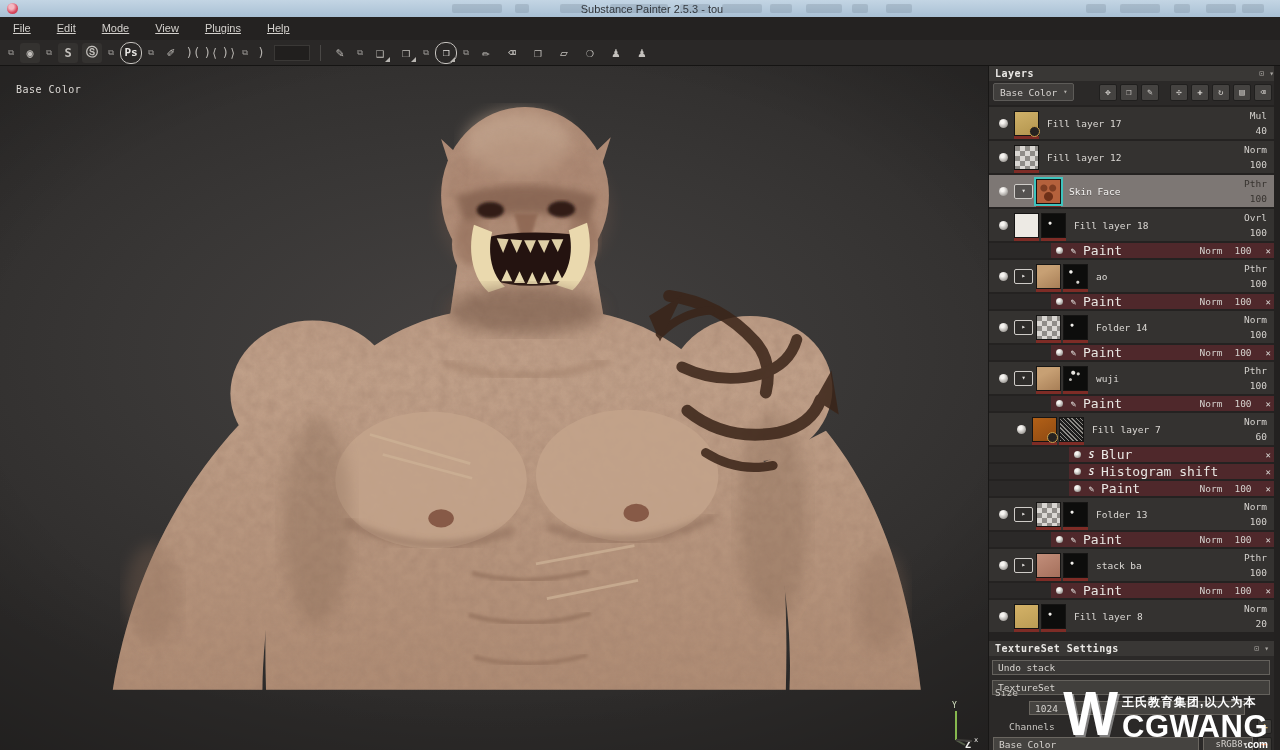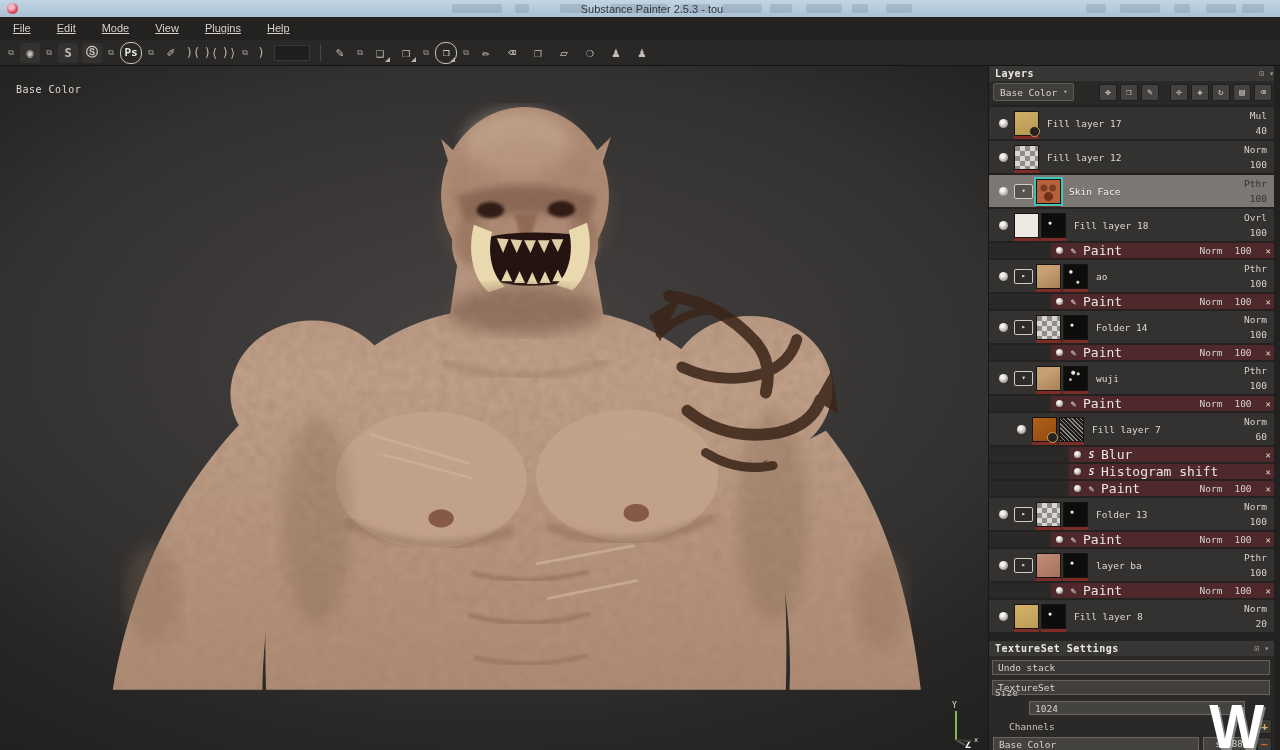--- a/index.html
+++ b/index.html
@@ -570,21 +570,21 @@
           <span class="vdot"></span>
           <span class="typeicon">▸</span>
           <span class="thw">
             <span class="th th-pink"></span>
             <span class="thbar"></span>
           </span>
           <span class="thw">
             <span class="mk mk-mask1"></span>
             <span class="thbar"></span>
           </span>
-          <span class="lname">layer ba</span>
+          <span class="lname">stack ba</span>
           <span class="lcol">
             <span>Pthr</span>
             <span>100</span>
           </span>
         </div>
         <div class="fxrowwrap">
           <span class="fxspacer" style="width: 62px;"></span>
           <div class="fxrow">
             <span class="vdot"></span>
             <span class="fxic">✎</span>
@@ -630,15 +630,20 @@
         <span class="caret">▾</span>
       </div>
       <div class="pmbtn minus" style="top:96px;left:268px;">−</div>
     </div>
 
     <div class="scrollstrip"></div>
   </div>
 
   <div class="wm">
     <div class="wm-w">W</div>
+    <div class="wm-col">
+      <div class="wm-cn">王氏教育集团,以人为本</div>
+      <div class="wm-brand">CGWANG</div>
+      <div class="wm-com">.com</div>
+    </div>
   </div>
 
 </div>
 
 </body></html>

